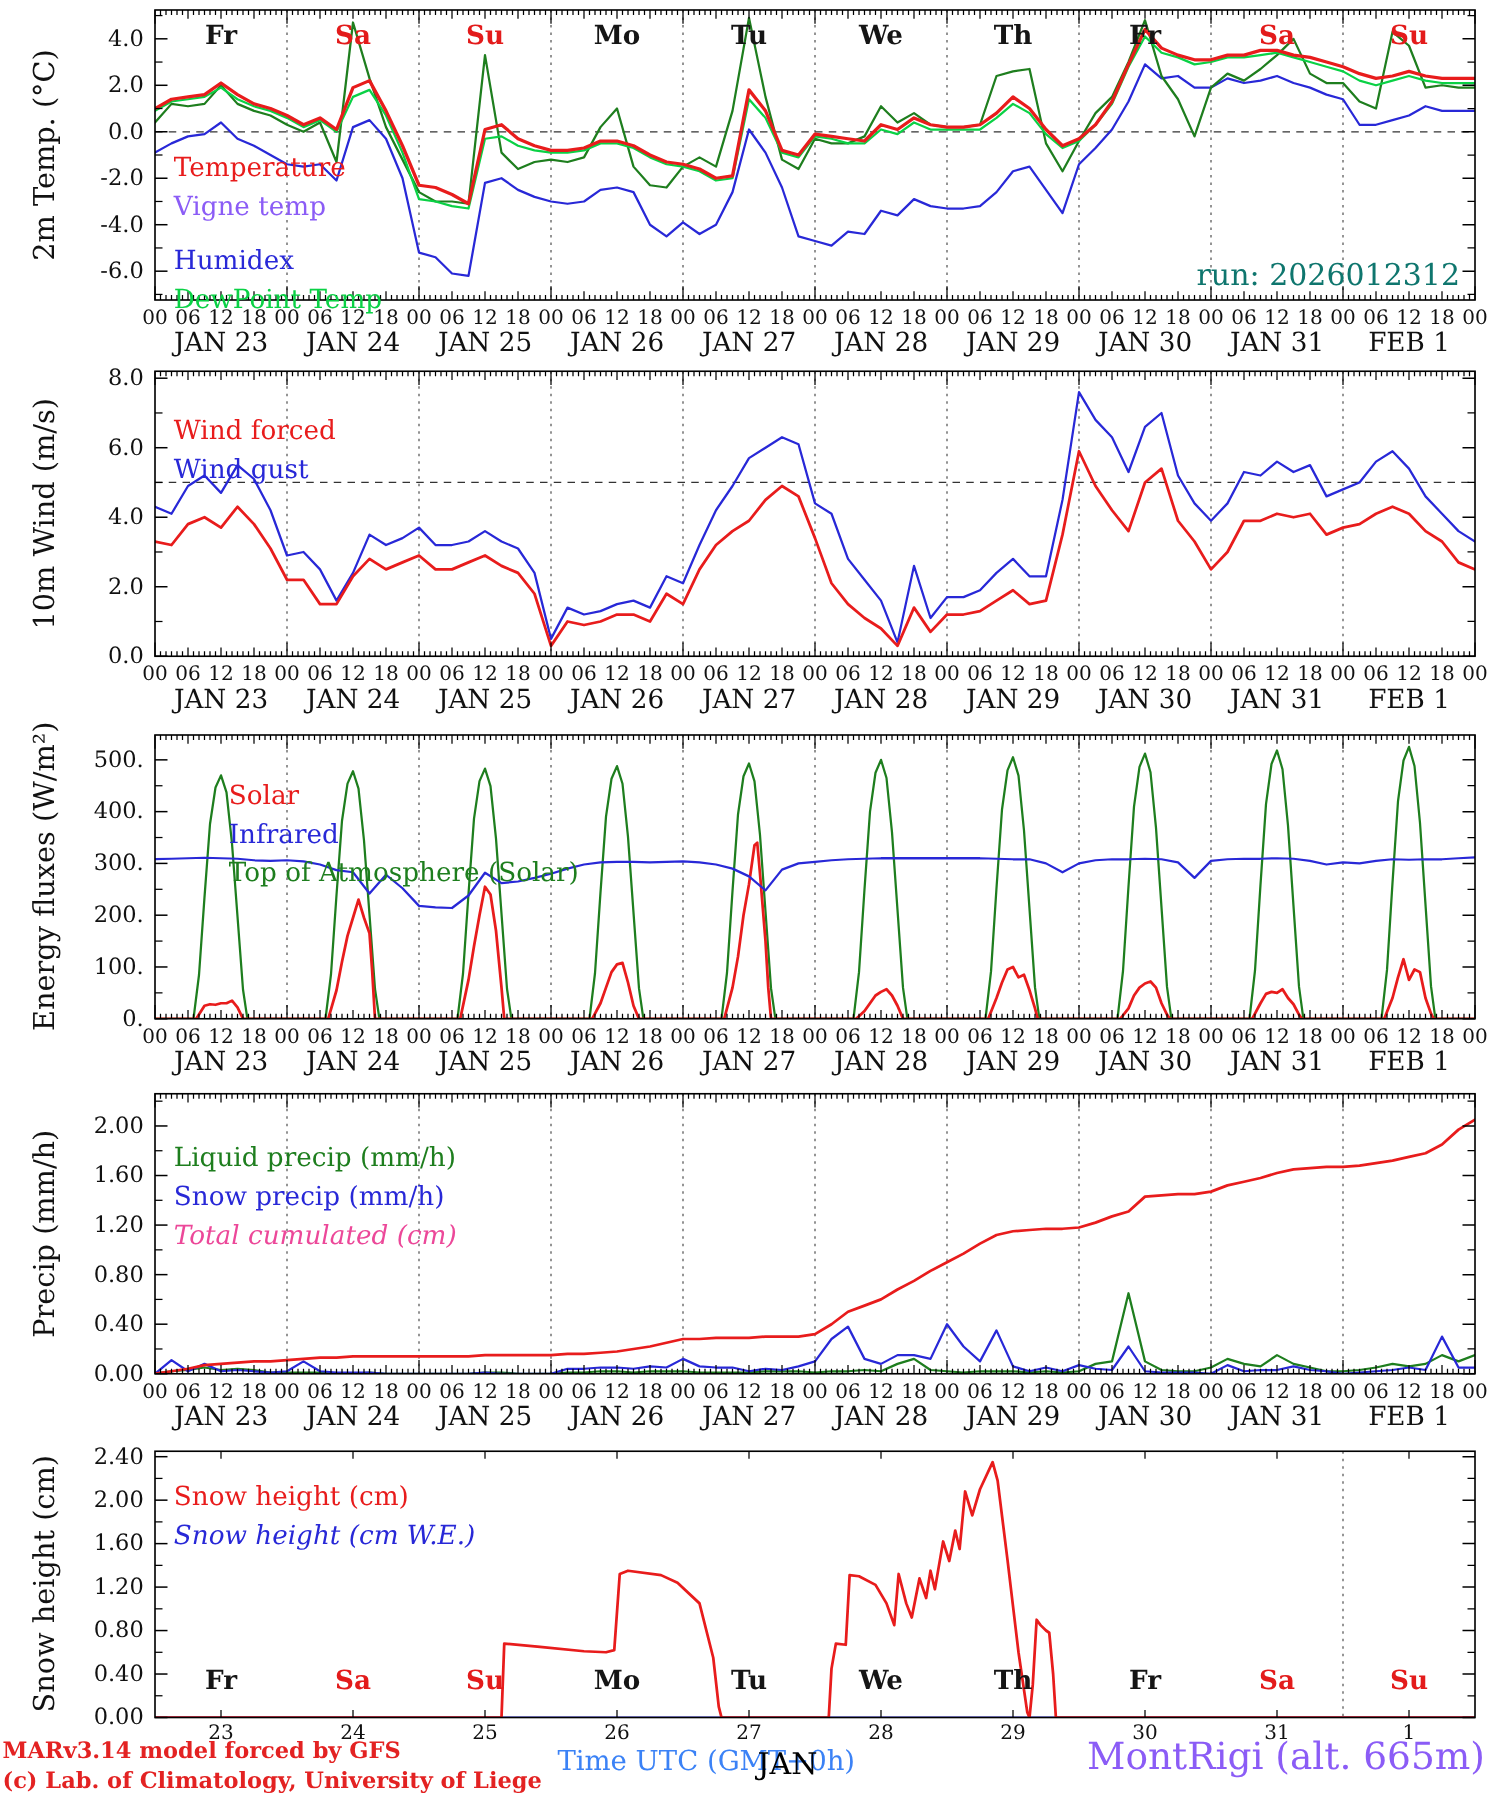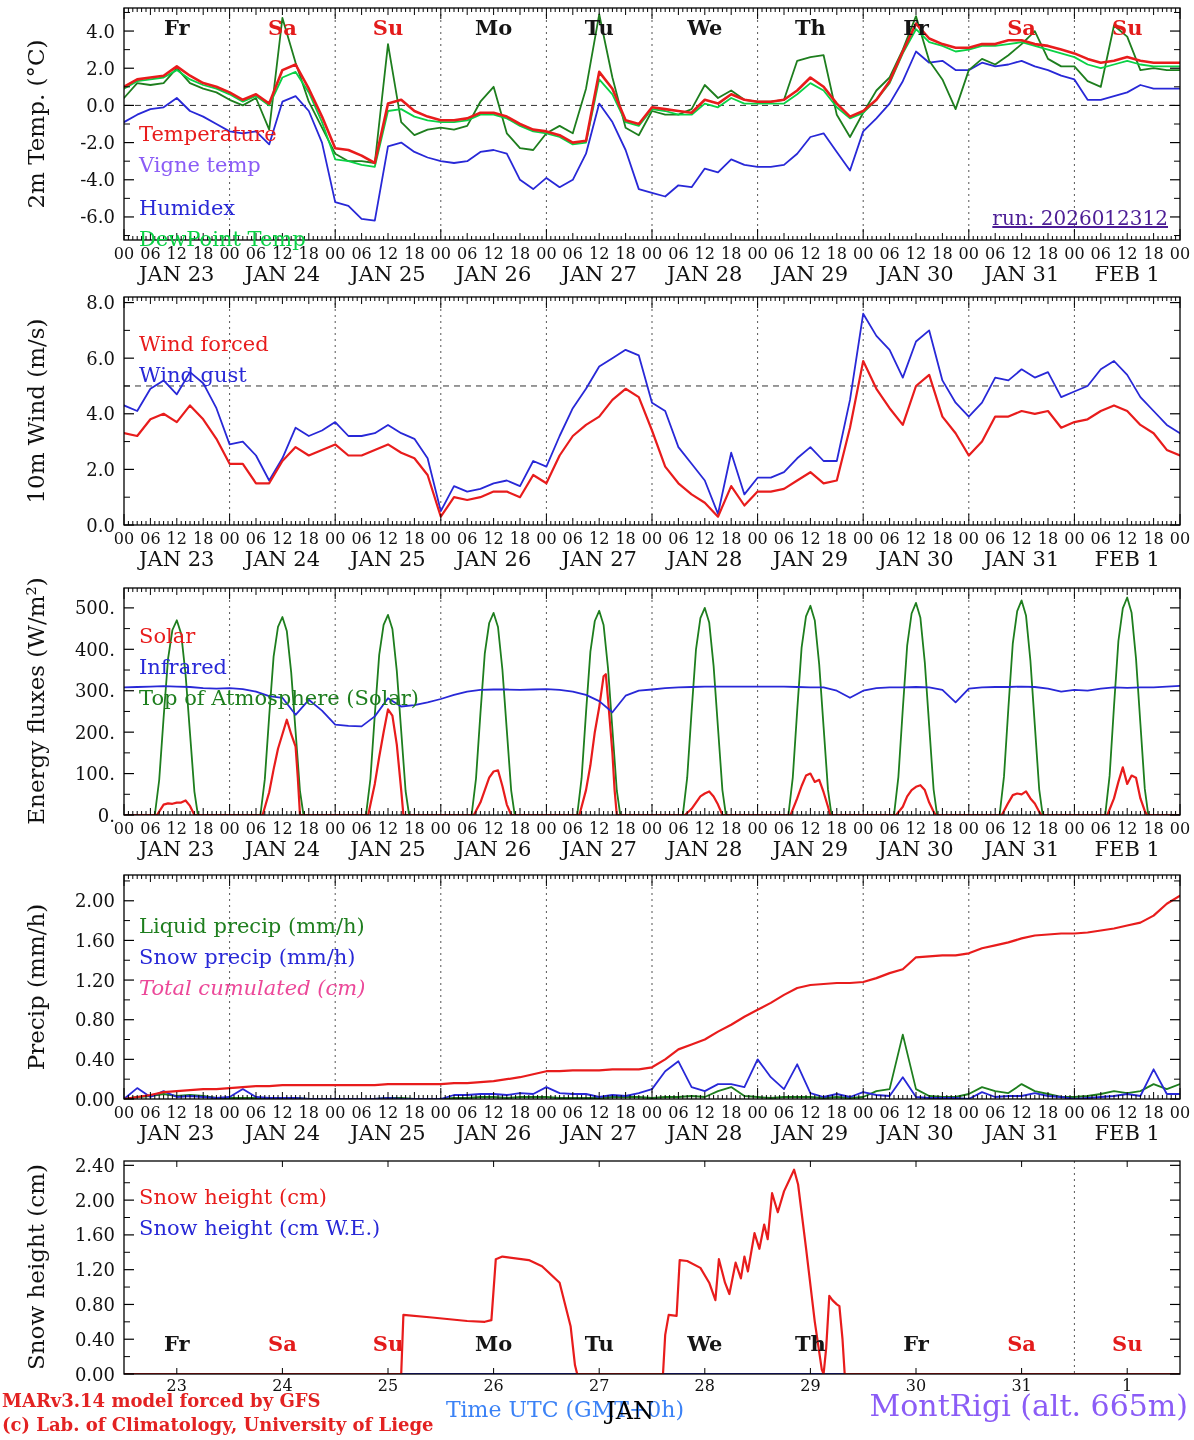--- a/index.html
+++ b/index.html
@@ -3,23 +3,23 @@
 <meta charset="utf-8">
 <style>
   html,body{margin:0;padding:0;background:#fff;}
   .wrap{position:relative;width:1194px;height:1440px;background:#ffffff;
         font-family:"DejaVu Serif",serif;overflow:hidden;}
   svg{position:absolute;left:0;top:0;font-family:"DejaVu Serif",serif;}
   .ytitle{position:absolute;left:36px;transform:translate(-50%,-50%) rotate(-90deg);
           white-space:nowrap;font-size:23px;color:#111;}
   .yt0{top:124px;} .yt1{top:411px;} .yt2{top:701px;} .yt3{top:987px;} .yt4{top:1267px;}
   .legend{position:absolute;left:139px;}
-  .lg0{top:119px;} .lg1{top:329px;} .lg2{top:621px;} .lg3{top:911px;} .lg4{top:1182px;}
+  .lg0{top:119px;} .lg1{top:329px;} .lg2{top:621px;margin-left:44px;} .lg3{top:911px;} .lg4{top:1182px;}
   .lg-item{font-size:21px;line-height:31px;white-space:nowrap;}
-  .run-label{position:absolute;right:26px;top:206px;font-size:20px;color:#4c1d95;text-decoration:underline;}
+  .run-label{position:absolute;right:26px;top:206px;font-size:24px;color:#0f766e;}
   .credit{position:absolute;left:2px;font-size:18px;font-weight:bold;color:#e32222;white-space:nowrap;}
   .credit1{top:1390px;} .credit2{top:1414px;}
   .xtitle{position:absolute;left:565px;top:1397px;transform:translateX(-50%);
           font-size:22px;color:#3b82f6;white-space:nowrap;}
   .xoverlap{position:absolute;left:610px;top:1397px;transform:translateX(-50%);
             font-size:24px;color:#000;margin-left:20px;}
   .station{position:absolute;right:6px;top:1388px;font-size:30px;color:#8b5cf6;white-space:nowrap;}
 </style>
 </head>
 <body>
@@ -2470,21 +2470,21 @@
       <div class="lg-item" style="color: rgb(40, 40, 215);">Infrared</div>
       <div class="lg-item" style="color: rgb(30, 126, 30);">Top of Atmosphere (Solar)</div>
     </div>
   <div class="legend lg3" id="legend-3">
       <div class="lg-item" style="color: rgb(30, 126, 30);">Liquid precip (mm/h)</div>
       <div class="lg-item" style="color: rgb(40, 40, 215);">Snow precip (mm/h)</div>
       <div class="lg-item" style="color: #ec4899; font-style: italic;">Total cumulated (cm)</div>
     </div>
   <div class="legend lg4" id="legend-4">
       <div class="lg-item" style="color: rgb(232, 28, 28);">Snow height (cm)</div>
-      <div class="lg-item" style="color: rgb(40, 40, 215);">Snow height (cm W.E.)</div>
+      <div class="lg-item" style="color: rgb(40, 40, 215); font-style: italic;">Snow height (cm W.E.)</div>
     </div>
 
   <div class="run-label">run: 2026012312</div>
 
   <div class="credit credit1">MARv3.14 model forced by GFS</div>
   <div class="credit credit2">(c) Lab. of Climatology, University of Liege</div>
   <div class="xtitle">Time UTC (GMT+0h)</div>
   <div class="xoverlap">JAN</div>
   <div class="station">MontRigi (alt. 665m)</div>
 </div>

